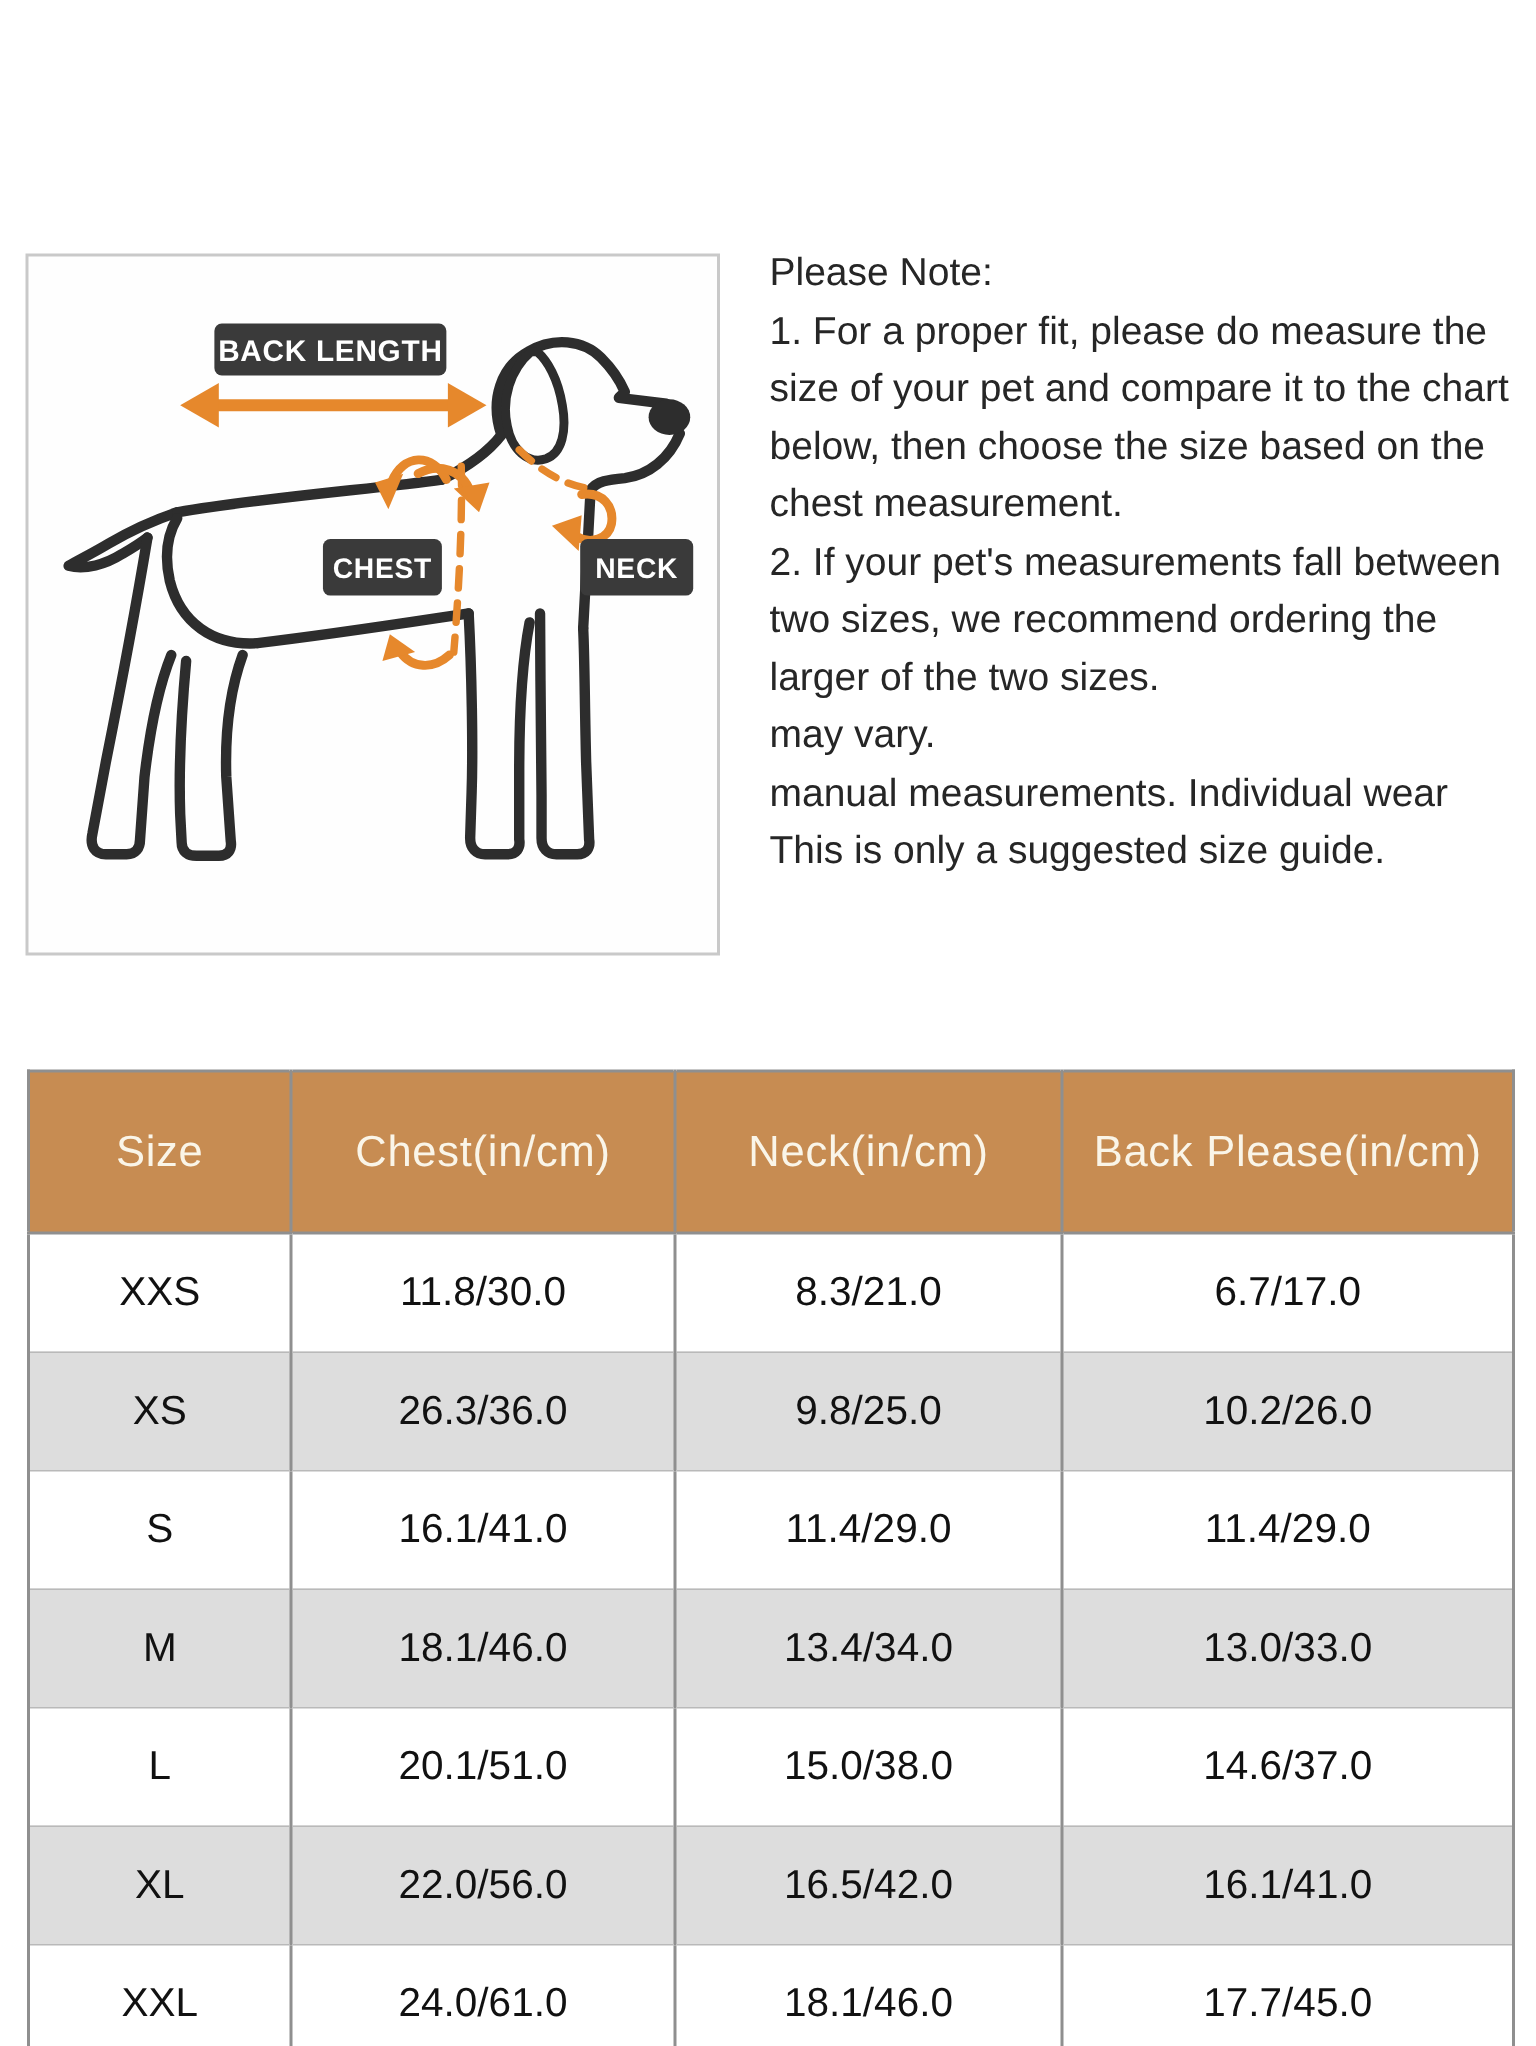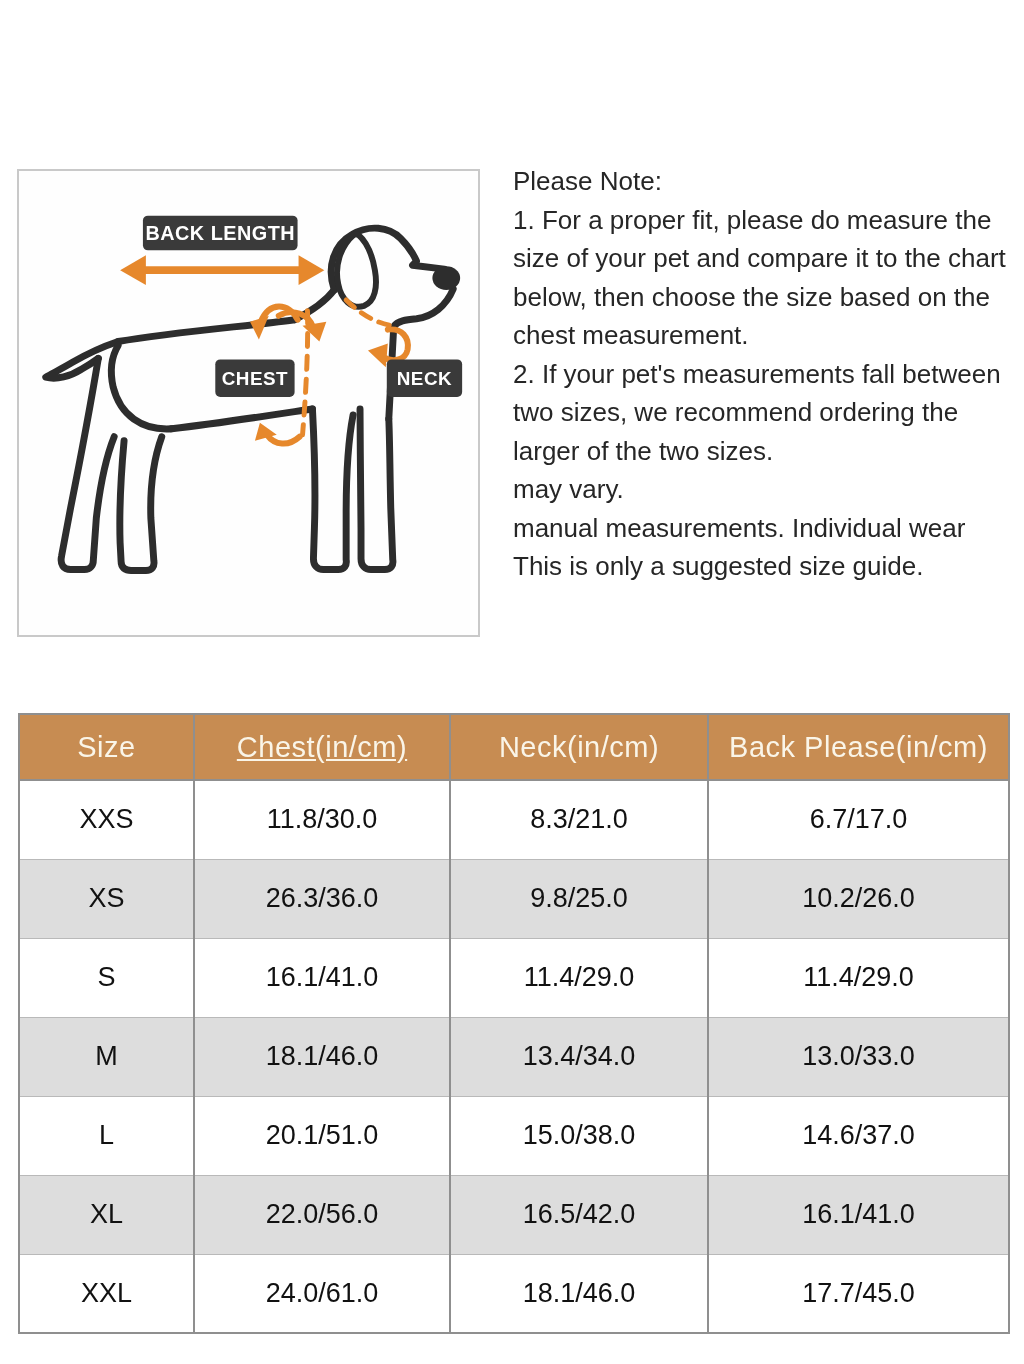--- a/index.html
+++ b/index.html
@@ -37,21 +37,21 @@
     width: 990px; border-collapse: collapse; table-layout: fixed;
     border: 2px solid #8f8f8f;
   }
   table.size-table th, table.size-table td {
     text-align: center; vertical-align: middle;
     border-left: 2px solid #8f8f8f;
     font-weight: normal;
   }
   table.size-table th:first-child, table.size-table td:first-child { border-left: none; }
   table.size-table thead th {
-    height: 66px; font-size: 29px; letter-spacing: 0.5px;
+    height: 108px; font-size: 29px; letter-spacing: 0.5px;
     border-bottom: 2px solid #8f8f8f;
   }
   table.size-table tbody td {
     height: 79px; font-size: 27px; color: #111111;
     border-top: 1px solid #b9b9b9;
   }
   table.size-table tbody tr:first-child td { border-top: none; }
 </style>
 </head>
 <body>
@@ -141,21 +141,21 @@
   <table class="size-table">
     <colgroup>
       <col style="width:175px">
         <col style="width:256px">
         <col style="width:258px">
         <col style="width:301px">
     </colgroup>
     <thead>
       <tr class="header-row">
         <th style="background: rgb(199, 140, 82); color: rgb(250, 245, 232);">Size</th>
-        <th style="background: rgb(199, 140, 82); color: rgb(250, 245, 232); text-decoration: underline;">Chest(in/cm)</th>
+        <th style="background: rgb(199, 140, 82); color: rgb(250, 245, 232);">Chest(in/cm)</th>
         <th style="background: rgb(199, 140, 82); color: rgb(250, 245, 232);">Neck(in/cm)</th>
         <th style="background: rgb(199, 140, 82); color: rgb(250, 245, 232);">Back Please(in/cm)</th>
       </tr>
     </thead>
     <tbody>
       <tr style="background: rgb(255, 255, 255);">
         <td>XXS</td>
         <td>11.8/30.0</td>
         <td>8.3/21.0</td>
         <td>6.7/17.0</td>

